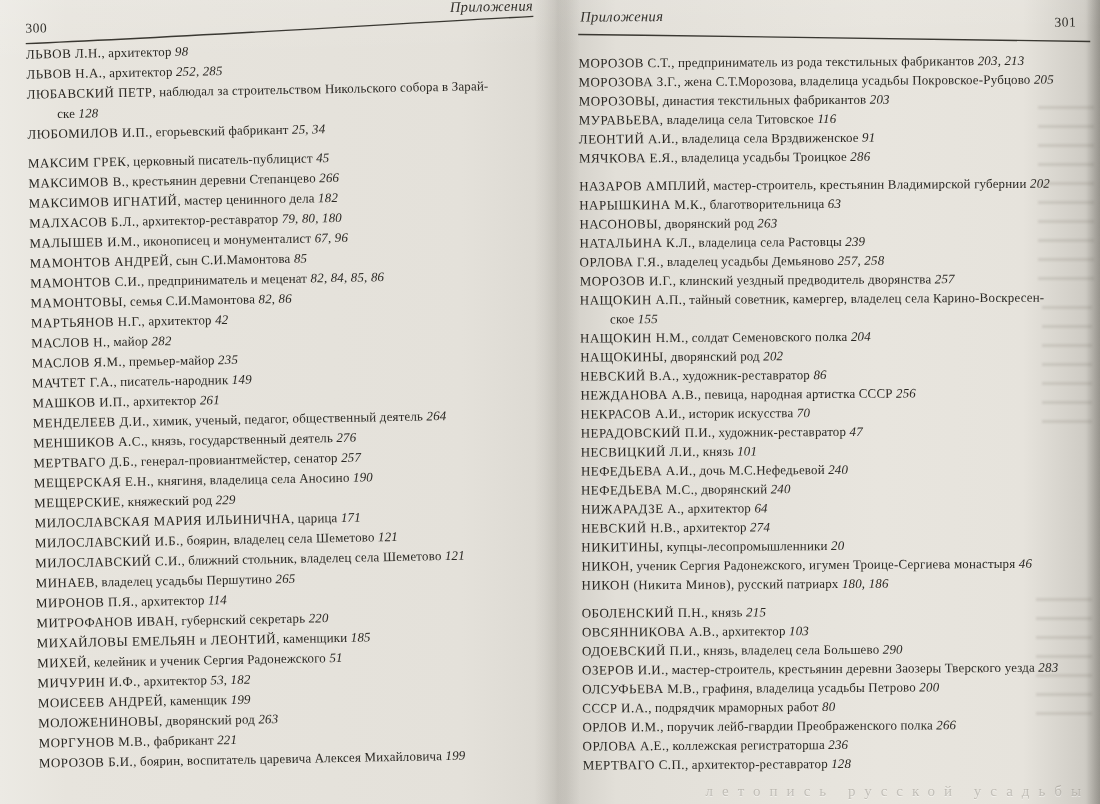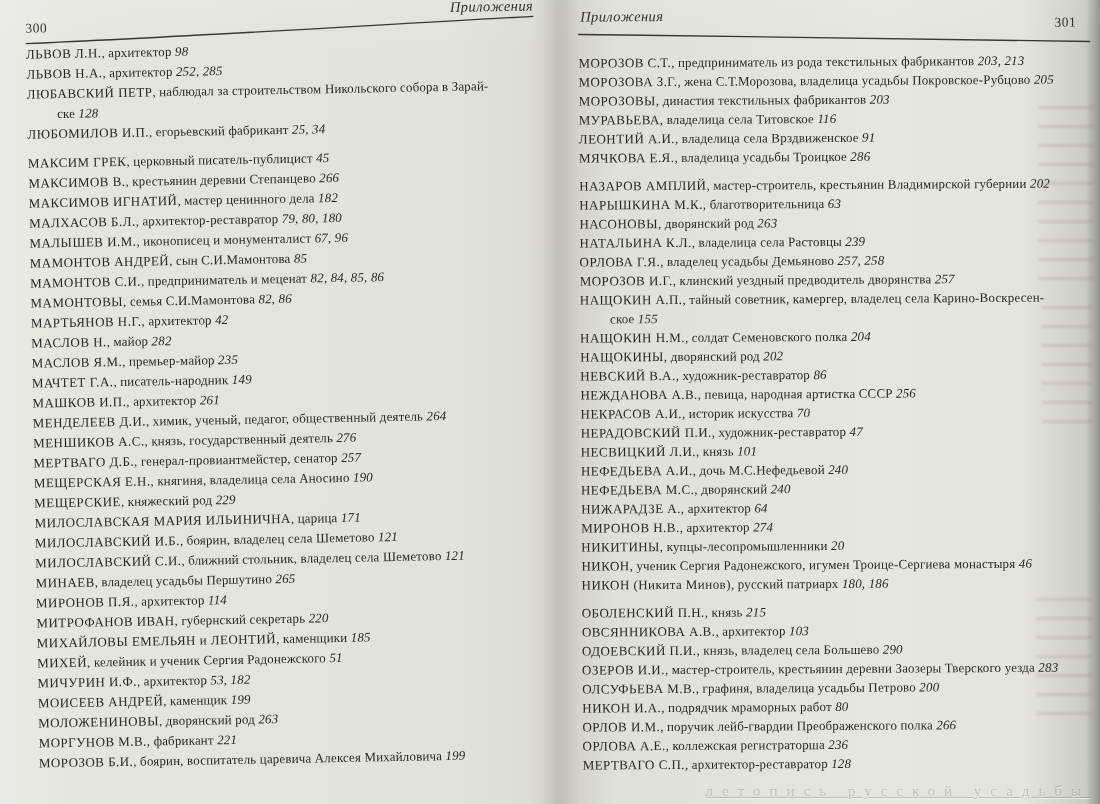--- a/index.html
+++ b/index.html
@@ -59,21 +59,20 @@
     position:absolute;right:0;top:0;width:14px;height:804px;
     background:linear-gradient(to right, rgba(50,47,40,0), rgba(50,47,40,.25));
     pointer-events:none;
   }
   .watermark{
     position:absolute;right:10px;bottom:4px;
     font-size:15px;letter-spacing:9px;
     color:rgba(125,120,110,.40);
     text-shadow:0 1px 0 rgba(255,255,255,.5);
     white-space:nowrap;
-    text-decoration:underline;
   }
   .bleed{
     position:absolute;
     background:repeating-linear-gradient(180deg, rgba(110,105,95,.16) 0 3px, rgba(110,105,95,0) 3px 19px);
     filter:blur(1.2px);
     pointer-events:none;
   }
   .bleed-a{left:1038px;top:106px;width:56px;height:180px;}
   .bleed-b{left:1042px;top:306px;width:50px;height:120px;}
   .bleed-c{left:1036px;top:598px;width:56px;height:130px;}
@@ -163,32 +162,32 @@
             <div class="entry"><span class="nm">НАЩОКИН Н.М.</span><span class="ds">, солдат Семеновского полка </span><span class="pg">204</span></div>
             <div class="entry"><span class="nm">НАЩОКИНЫ</span><span class="ds">, дворянский род </span><span class="pg">202</span></div>
             <div class="entry"><span class="nm">НЕВСКИЙ В.А.</span><span class="ds">, художник-реставратор </span><span class="pg">86</span></div>
             <div class="entry"><span class="nm">НЕЖДАНОВА А.В.</span><span class="ds">, певица, народная артистка СССР </span><span class="pg">256</span></div>
             <div class="entry"><span class="nm">НЕКРАСОВ А.И.</span><span class="ds">, историк искусства </span><span class="pg">70</span></div>
             <div class="entry"><span class="nm">НЕРАДОВСКИЙ П.И.</span><span class="ds">, художник-реставратор </span><span class="pg">47</span></div>
             <div class="entry"><span class="nm">НЕСВИЦКИЙ Л.И.</span><span class="ds">, князь </span><span class="pg">101</span></div>
             <div class="entry"><span class="nm">НЕФЕДЬЕВА А.И.</span><span class="ds">, дочь М.С.Нефедьевой </span><span class="pg">240</span></div>
             <div class="entry"><span class="nm">НЕФЕДЬЕВА М.С.</span><span class="ds">, дворянский </span><span class="pg">240</span></div>
             <div class="entry"><span class="nm">НИЖАРАДЗЕ А.</span><span class="ds">, архитектор </span><span class="pg">64</span></div>
-            <div class="entry"><span class="nm">МИРОНОВ Н.В.</span><span class="ds">, архитектор </span><span class="pg">274</span></div>
+            <div class="entry"><span class="nm">НЕВСКИЙ Н.В.</span><span class="ds">, архитектор </span><span class="pg">274</span></div>
             <div class="entry"><span class="nm">НИКИТИНЫ</span><span class="ds">, купцы-лесопромышленники </span><span class="pg">20</span></div>
             <div class="entry"><span class="nm">НИКОН</span><span class="ds">, ученик Сергия Радонежского, игумен Троице-Сергиева монастыря </span><span class="pg">46</span></div>
             <div class="entry"><span class="nm">НИКОН (Никита Минов)</span><span class="ds">, русский патриарх </span><span class="pg">180, 186</span></div>
           </div>
           <div class="group">
             <div class="entry"><span class="nm">ОБОЛЕНСКИЙ П.Н.</span><span class="ds">, князь </span><span class="pg">215</span></div>
             <div class="entry"><span class="nm">ОВСЯННИКОВА А.В.</span><span class="ds">, архитектор </span><span class="pg">103</span></div>
             <div class="entry"><span class="nm">ОДОЕВСКИЙ П.И.</span><span class="ds">, князь, владелец села Большево </span><span class="pg">290</span></div>
             <div class="entry"><span class="nm">ОЗЕРОВ И.И.</span><span class="ds">, мастер-строитель, крестьянин деревни Заозеры Тверского уезда </span><span class="pg">283</span></div>
             <div class="entry"><span class="nm">ОЛСУФЬЕВА М.В.</span><span class="ds">, графиня, владелица усадьбы Петрово </span><span class="pg">200</span></div>
-            <div class="entry"><span class="nm">НИКОН И.А.</span><span class="ds">, подрядчик мраморных работ </span><span class="pg">80</span></div>
+            <div class="entry"><span class="nm">СССР И.А.</span><span class="ds">, подрядчик мраморных работ </span><span class="pg">80</span></div>
             <div class="entry"><span class="nm">ОРЛОВ И.М.</span><span class="ds">, поручик лейб-гвардии Преображенского полка </span><span class="pg">266</span></div>
             <div class="entry"><span class="nm">ОРЛОВА А.Е.</span><span class="ds">, коллежская регистраторша </span><span class="pg">236</span></div>
             <div class="entry"><span class="nm">МЕРТВАГО С.П.</span><span class="ds">, архитектор-реставратор </span><span class="pg">128</span></div>
           </div>
         </div>
     </div>
   </div>
 
   <div class="gutter-shadow"></div>
   <div class="edge-shadow"></div>

